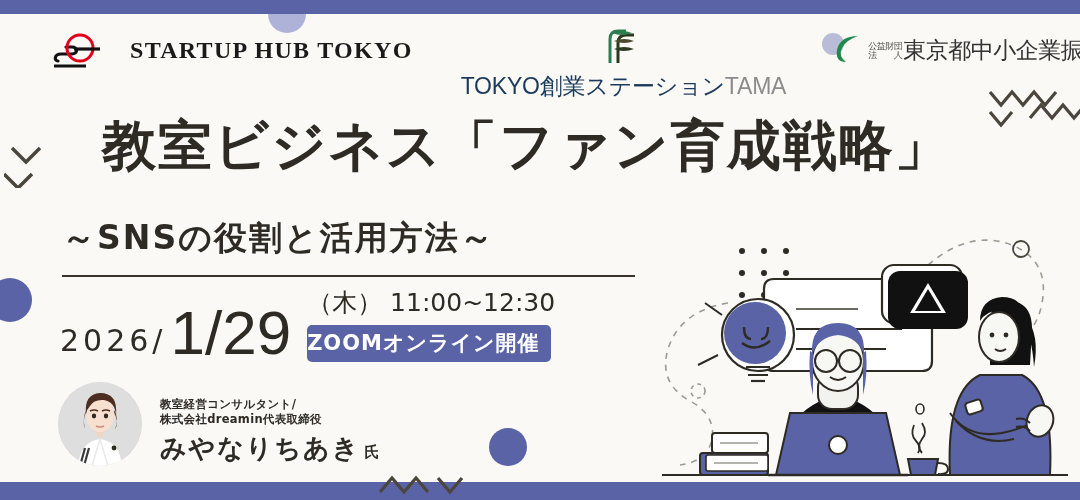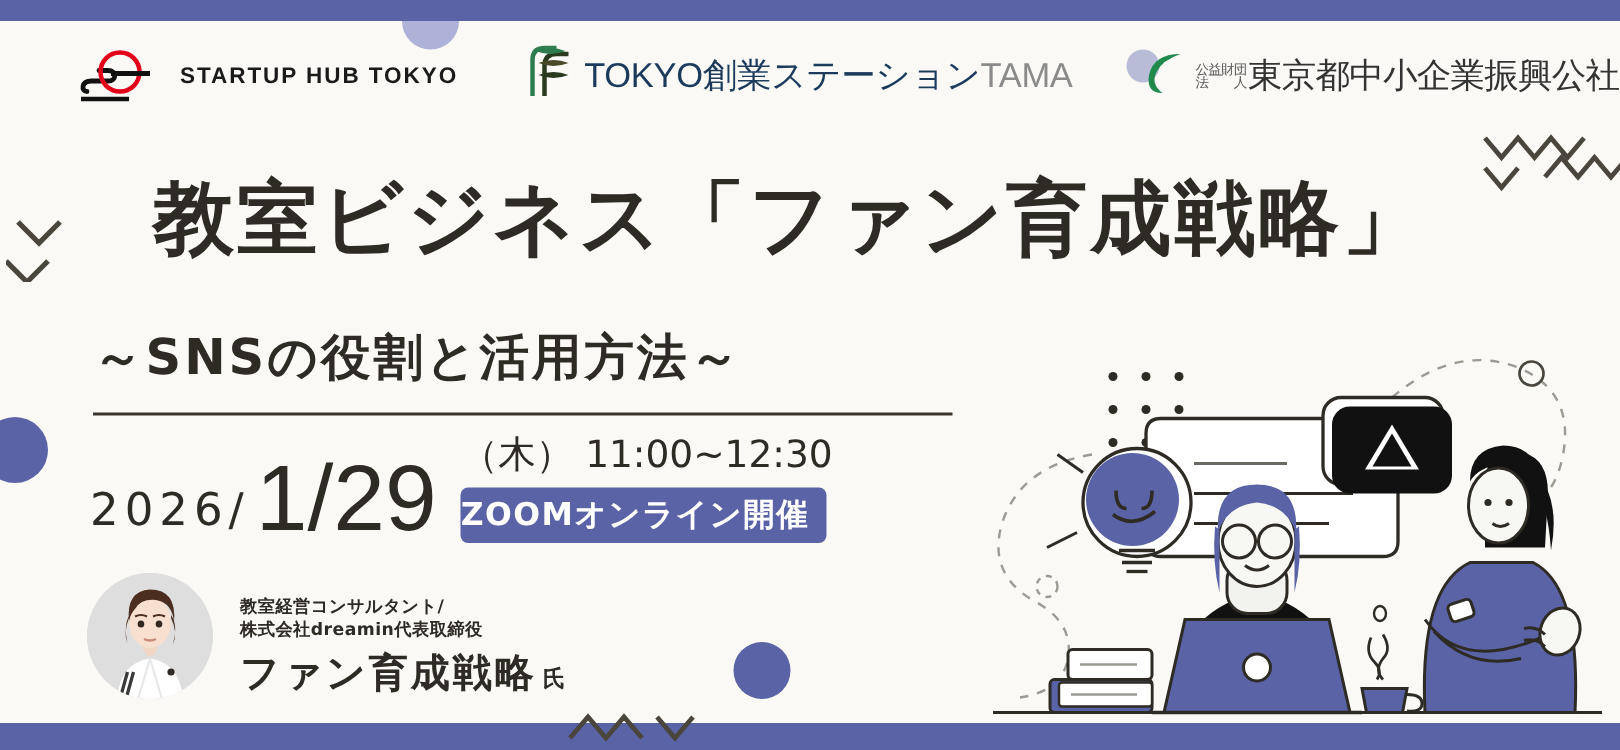--- a/index.html
+++ b/index.html
@@ -58,31 +58,31 @@
     width: 1080px; height: 56px;
     display: flex;
     align-items: center;
   }
   .logo {
     display: flex;
     align-items: center;
     height: 46px;
   }
   .logo-shtokyo { margin-left: 52px; }
-  .logo-tama    { margin-left: 42px; }
+  .logo-tama    { margin-left: 42px; flex-direction: column; }
   .logo-tokyo   { margin-left: 32px; }
 
   .sh-mark { position: relative; width: 66px; height: 38px; flex: none; }
   .sh-text {
-    margin-left: 2px;
-    font-weight: bold;
-    font-size: 15px;
+    margin-left: 12px;
+    font-weight: bold;
+    font-size: 24px;
     letter-spacing: 1.3px;
     color: #1a1a1a;
-    font-family: Liberation Sans, sans-serif;
+    font-family: Liberation Serif, serif;
     white-space: nowrap;
   }
   .tama-text {
     font-size: 23px;
     color: #1b3a5c;
     letter-spacing: -0.2px;
     white-space: nowrap;
     margin-left: 6px;
   }
   .tama-text .tama-grey { color: #8b8b8b; }
@@ -328,21 +328,21 @@
           <ellipse cx="48" cy="34" rx="2.2" ry="2.4" fill="#33281f"></ellipse>
           <path d="M32 29 Q36 27 40 29" stroke="#4b2e20" stroke-width="1.4" fill="none"></path>
           <path d="M44 29 Q48 27 52 29" stroke="#4b2e20" stroke-width="1.4" fill="none"></path>
           <path d="M38 44 Q42 46 46 44" stroke="#c98a7a" stroke-width="1.6" fill="none"></path>
         </g>
       </svg>
     </div>
     <div class="speaker-text">
       <div class="speaker-role">教室経営コンサルタント/</div>
       <div class="speaker-role">株式会社dreamin代表取締役</div>
-      <div class="speaker-name"><span>ファン育成戦略</span><span class="suffix">氏</span></div>
+      <div class="speaker-name"><span>みやなりちあき</span><span class="suffix">氏</span></div>
     </div>
   </div>
 
   <div class="illustration">
     <svg width="430" height="265" viewBox="0 0 430 265">
 
       <path d="M278 40 Q320 4 362 20 Q400 36 392 78 Q386 112 356 118" fill="none" stroke="#9b9b93" stroke-width="1.6" stroke-dasharray="6 6"></path>
       <circle cx="371" cy="24" r="8" fill="none" stroke="#4a463e" stroke-width="1.8"></circle>
 
       <path d="M78 78 Q30 86 18 124 Q8 158 40 176 Q66 190 62 214 Q58 236 30 240" fill="none" stroke="#9b9b93" stroke-width="1.6" stroke-dasharray="6 6"></path>

